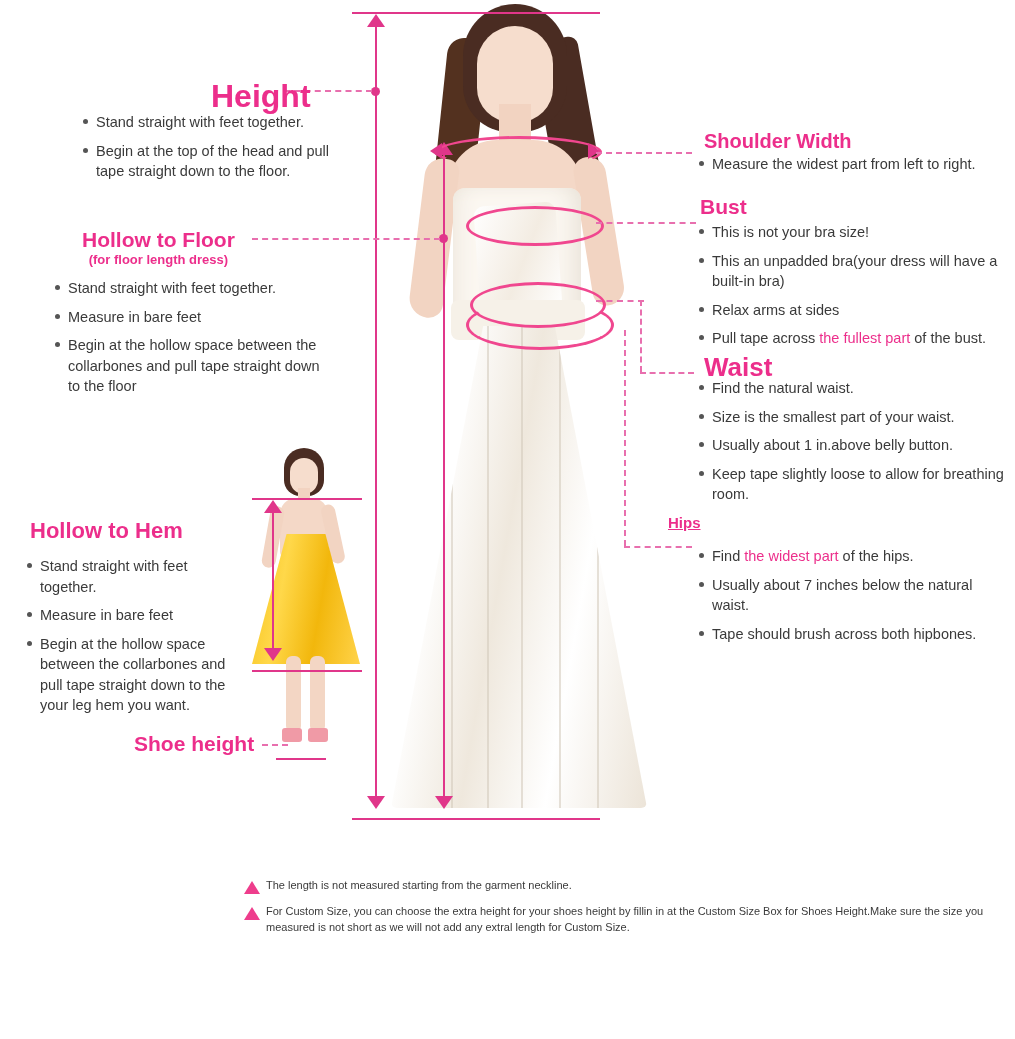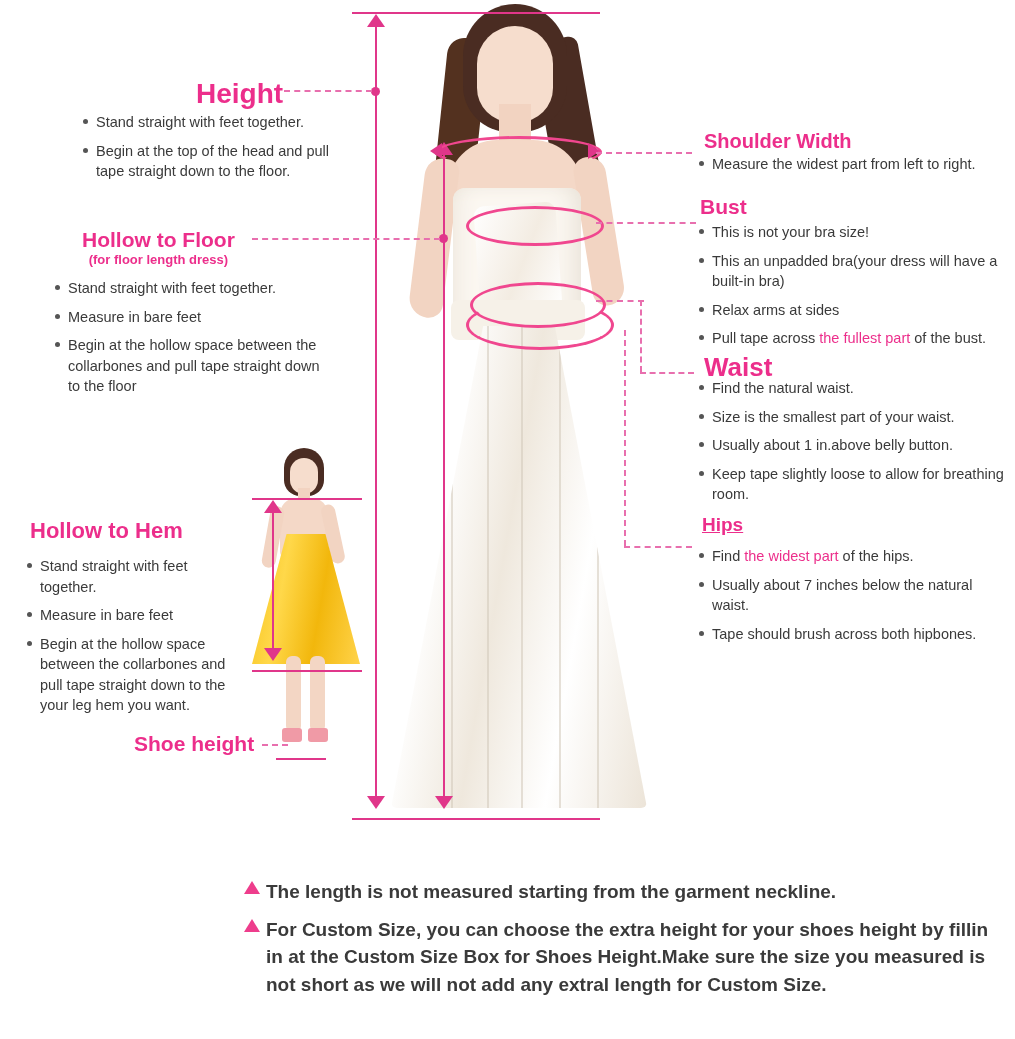--- a/index.html
+++ b/index.html
@@ -115,21 +115,21 @@
   .bullets{position:absolute;font-size:14.5px;color:#3a3a3a;line-height:1.42;}
   .bullets ul{margin:0;padding-left:18px;list-style:none;}
   .bullets li{position:relative;margin:8px 0 4px 0;}
   .bullets li:before{
     content:"";position:absolute;left:-13px;top:7px;width:5px;height:5px;border-radius:50%;background:#555;
   }
   .pinktext{color:#ec2e8b;}
 
   
   #notes{position:absolute;left:240px;top:878px;width:760px;}
-  .note{position:relative;padding-left:26px;margin-bottom:10px;font-size:19px;color:#3a3a3a;line-height:1.45;font-weight:bold;}
+  .note{position:relative;padding-left:26px;margin-bottom:10px;font-size:11px;color:#3a3a3a;line-height:1.45;}
   .note .tri{
     position:absolute;left:4px;top:3px;width:0;height:0;
     border-left:8px solid transparent;border-right:8px solid transparent;border-bottom:13px solid #ee3d8c;
   }
 </style>
 </head>
 <body>
 
 <div id="stage">
 
@@ -204,21 +204,21 @@
 
   <div class="hline" style="left:252px;top:498px;width:110px;"></div>
   <div class="hline" style="left:252px;top:670px;width:110px;"></div>
   <div class="arrow-up" style="left:264px;top:500px;"></div>
   <div class="vline" style="left:272px;top:508px;height:140px;"></div>
   <div class="arrow-down" style="left:264px;top:648px;"></div>
 
   <div class="hline" style="left:276px;top:758px;width:50px;"></div>
   <div class="dash" style="left:262px;top:744px;width:26px;"></div>
 
-  <div class="h-label" style="left:196px;top:78px;font-size:28px;">Height</div>
+  <div class="h-label" style="left:211px;top:78px;font-size:32px;">Height</div>
   <div class="bullets" style="left:78px;top:104px;width:270px;">
     <ul>
       <li>Stand straight with feet together.</li>
       <li>Begin at the top of the head and pull tape straight down to the floor.</li>
     </ul>
   </div>
 
   <div class="h-label" style="left:82px;top:228px;font-size:21px;">
     <span>Hollow to Floor</span>
     <span class="sub">(for floor length dress)</span>
@@ -262,21 +262,21 @@
   <div class="h-label" style="left:704px;top:352px;font-size:26px;">Waist</div>
   <div class="bullets" style="left:694px;top:370px;width:310px;">
     <ul>
       <li>Find the natural waist.</li>
       <li>Size is the smallest part of your waist.</li>
       <li>Usually about 1 in.above belly button.</li>
       <li>Keep tape slightly loose to allow for breathing room.</li>
     </ul>
   </div>
 
-  <div class="h-label" style="left:702px;top:514px;font-size:19px;text-decoration:underline;">Hips</div>
+  <div class="h-label" style="left:668px;top:514px;font-size:15px;text-decoration:underline;">Hips</div>
   <div class="bullets" style="left:694px;top:538px;width:310px;">
     <ul>
       <li>Find <span class="pinktext">the widest part</span> of the hips.</li>
       <li>Usually about 7 inches below the natural waist.</li>
       <li>Tape should brush across both hipbones.</li>
     </ul>
   </div>
 
   <div id="notes">
     <div class="note">

